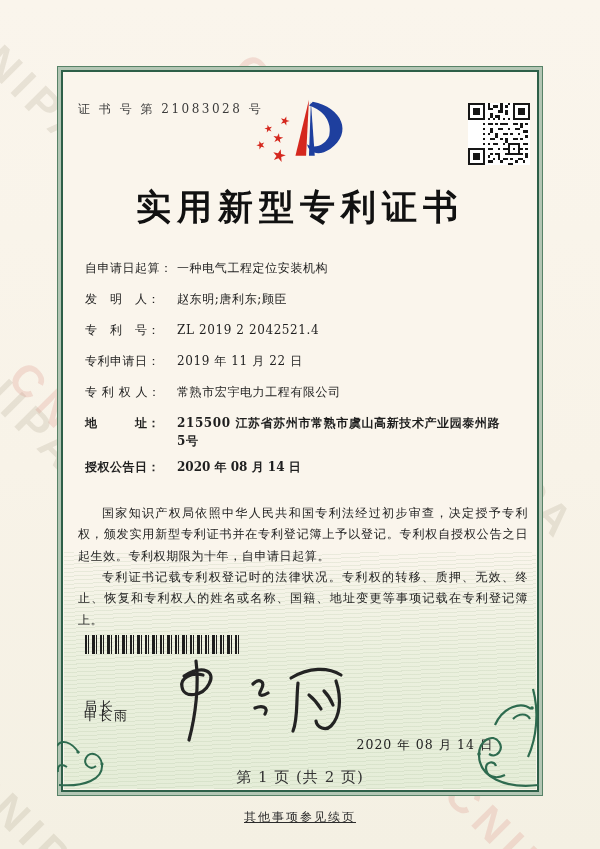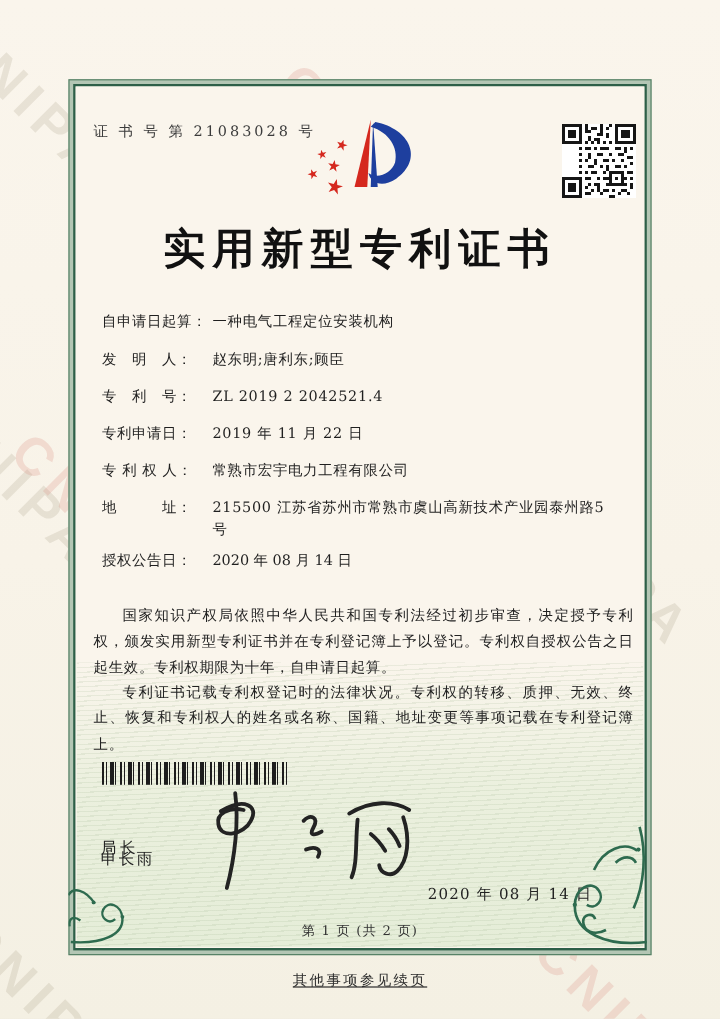--- a/index.html
+++ b/index.html
@@ -43,22 +43,22 @@
   .qr { left:468px; top:103px; width:62px; height:62px; }
   .title {
     left:0; top:184px; width:600px; text-align:center;
     font-size:35px; font-weight:700; letter-spacing:6px; color:#111;
   }
   
   .fields { left:85px; top:259px; width:432px; font-size:12px; color:#1f1f1f; }
   .frow { display:flex; margin-bottom:13px; line-height:1.5; }
   .flabel { flex:0 0 92px; letter-spacing:0.5px; white-space:nowrap; }
   .fvalue { flex:1; letter-spacing:0.6px; }
-  .frow.addr { margin-bottom:8px; }
-  .grant { display:flex; }
+  .frow.addr { margin-bottom:8px;font-weight:bold; }
+  .grant { display:flex;font-weight:bold; }
   .grant .pair { display:flex; }
   .grant .pair.first { width:240px; }
   
   .paras { left:78px; top:503px; width:450px; font-size:12px; line-height:1.78;
            letter-spacing:0.6px; text-align:justify; color:#222; }
   .paras p { text-indent:2em; }
   
   .barcode {
     left:85px; top:635px; width:156px; height:19px;
     background:repeating-linear-gradient(90deg,
@@ -67,21 +67,21 @@
       #1d1d1d 7px 10px, rgba(0,0,0,0) 10px 11px,
       #1d1d1d 11px 12px, rgba(0,0,0,0) 12px 15px);
   }
   
   .sig-role { left:84px; top:681px; font-size:13px; letter-spacing:3px; color:#222;margin-top:17px; }
   .sig-name { left:84px; top:707px; font-size:13px; letter-spacing:2px; color:#222; }
   .sig-hand { left:158px; top:655px; width:200px; height:92px; }
   .issue-date { left:350px; top:737px; width:150px; text-align:center; font-size:12.5px;
                 letter-spacing:1px; color:#222; }
   
-  .page-info { left:0; top:768px; width:600px; text-align:center; font-size:11px;
+  .page-info { left:0; top:768px; width:600px; text-align:center; font-size:15px;
                letter-spacing:1px; color:#333; }
   .cont-note { left:0; top:809px; width:600px; text-align:center; font-size:12px;
                letter-spacing:2px; color:#2c2c2c; z-index:2;text-decoration:underline; }
   .orn { z-index:5; }
 </style>
 </head>
 <body>
 
 <div class="page">
 

